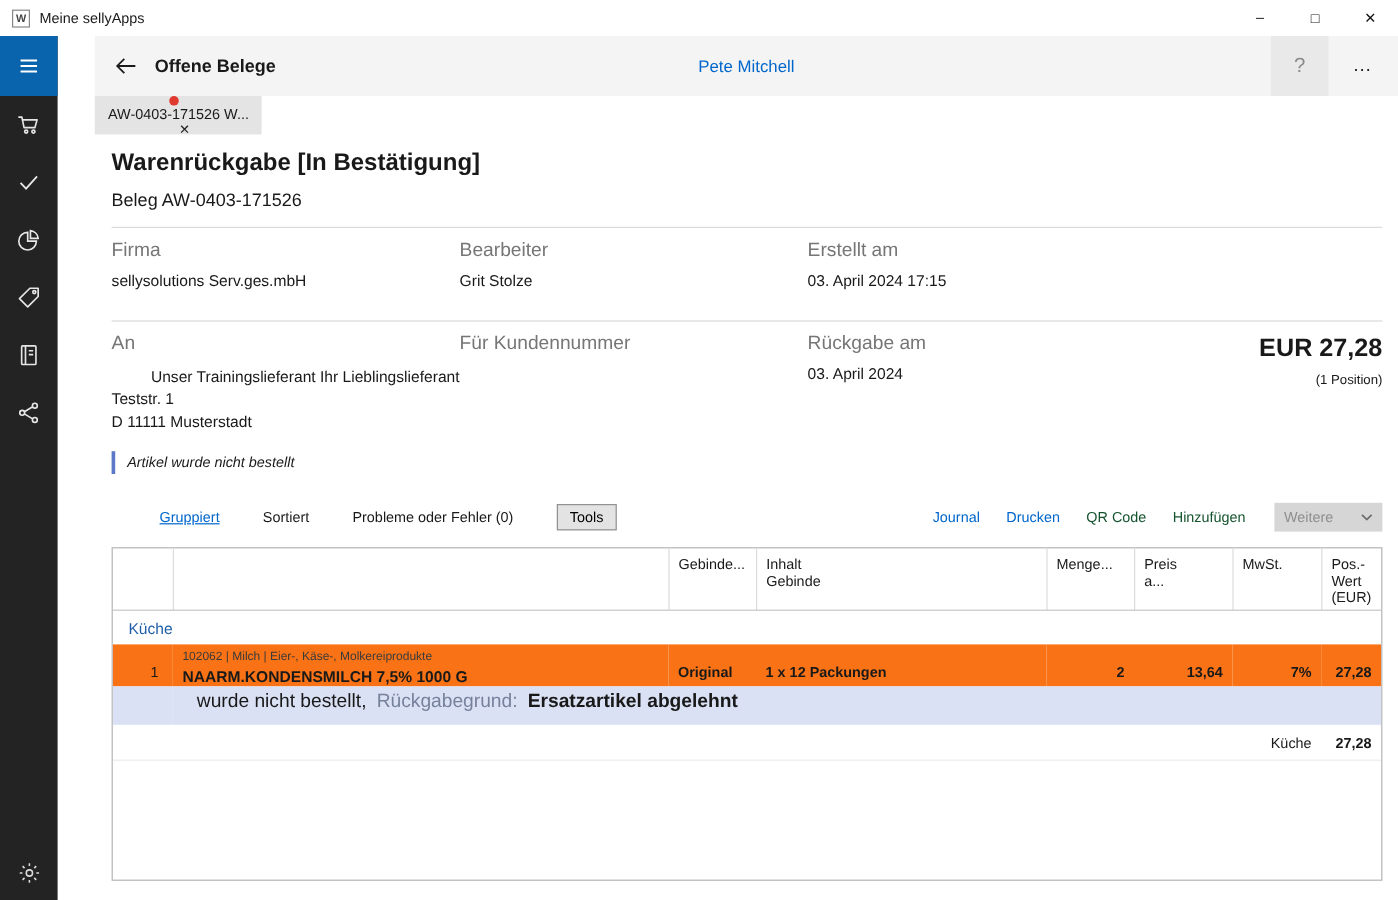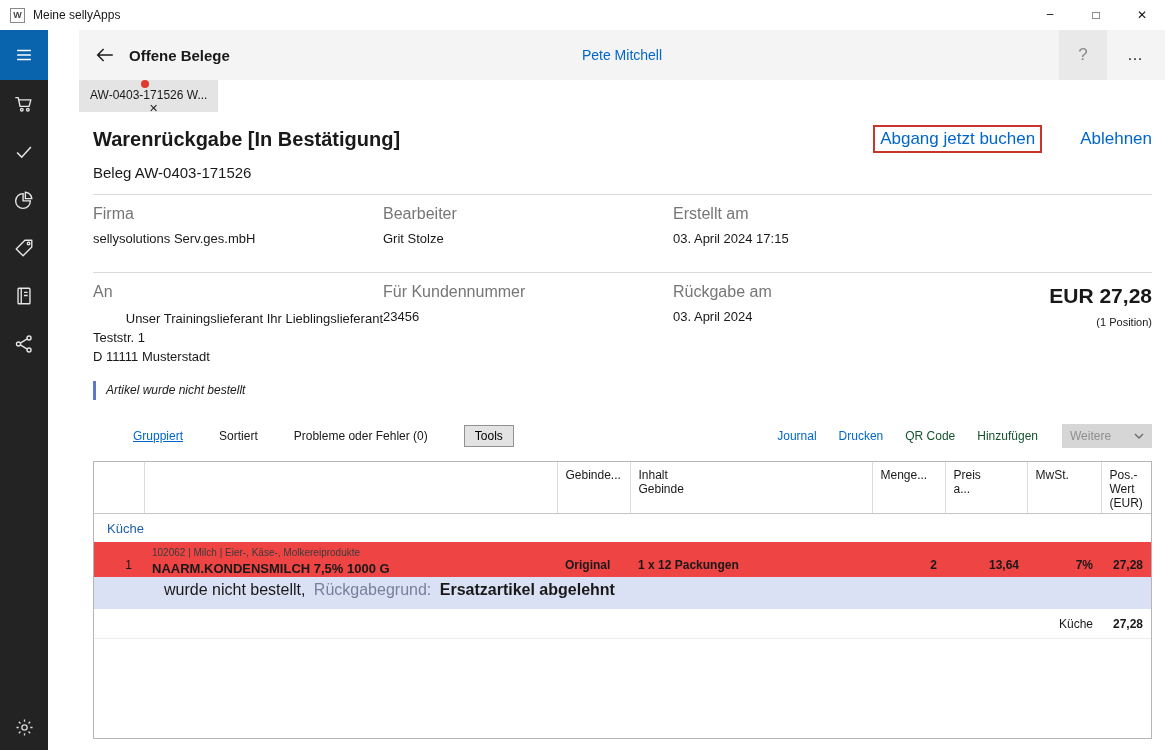--- a/index.html
+++ b/index.html
@@ -89,21 +89,21 @@
 
   
   .table-wrap { margin-top:13px; border:1px solid #b5b5b5; height:278px; box-sizing:border-box;
     overflow:hidden; background:#fff; }
   table { width:100%; border-collapse:collapse; table-layout:fixed; }
   th { text-align:left; font-weight:400; font-size:12px; padding:6px 8px 3px;
     border-right:1px solid #dcdcdc; border-bottom:1px solid #c6c6c6;
     height:40px; vertical-align:top; box-sizing:border-box; color:#191919; }
   th:last-child { border-right:0; }
   .group-row td { color:#1f5fa8; font-size:13px; padding:7px 0 6px 13px; }
-  .item-row td { background:#ef4444; vertical-align:top; padding-top:16px; font-size:12px; }
+  .item-row td { background:#f97316; vertical-align:top; padding-top:16px; font-size:12px; }
   .item-row td.desc { padding-top:5px; padding-left:8px; }
   .item-pos { text-align:right; padding-right:12px; }
   .item-meta { font-size:10px; color:#3a3a3a; }
   .item-name { font-size:13px; font-weight:700; margin-top:3px; }
   .b { font-weight:700; }
   .ar { text-align:right; padding-right:8px; }
   .pl8 { padding-left:8px; }
   .item-note-row td { background:#dbe1f5; padding:4px 0 10px 20px; font-size:16px; }
   .note-label { color:#76819b; }
   .note-sp { margin-left:4px; }
@@ -222,24 +222,20 @@
         <span class="tab-dot"></span>
         <span>AW-0403-171526 W...</span>
         <span class="tab-close">✕</span>
       </div>
     </div>
 
     <div class="content">
 
       <div class="title-row">
         <div class="doc-title">Warenrückgabe [In Bestätigung]</div>
-        <div class="doc-actions">
-          <span class="action-book">Abgang jetzt buchen</span>
-          <span class="action-reject">Ablehnen</span>
-        </div>
       </div>
       <div class="doc-subtitle">Beleg AW-0403-171526</div>
 
       <hr class="divider">
 
       <div class="fields-row">
         <div>
           <div class="f-label">Firma</div>
           <div class="f-value">sellysolutions Serv.ges.mbH</div>
         </div>
@@ -257,21 +253,20 @@
 
       <div class="fields-row2">
         <div>
           <div class="f-label">An</div>
           <div class="addr-line first">Unser Trainingslieferant Ihr Lieblingslieferant</div>
           <div class="addr-line">Teststr. 1</div>
           <div class="addr-line">D 11111 Musterstadt</div>
         </div>
         <div>
           <div class="f-label">Für Kundennummer</div>
-          <div class="f-value">23456</div>
         </div>
         <div>
           <div class="f-label">Rückgabe am</div>
           <div class="f-value">03. April 2024</div>
         </div>
         <div class="total-block">
           <div class="total-amount">EUR 27,28</div>
           <div class="total-pos">(1 Position)</div>
         </div>
       </div>

